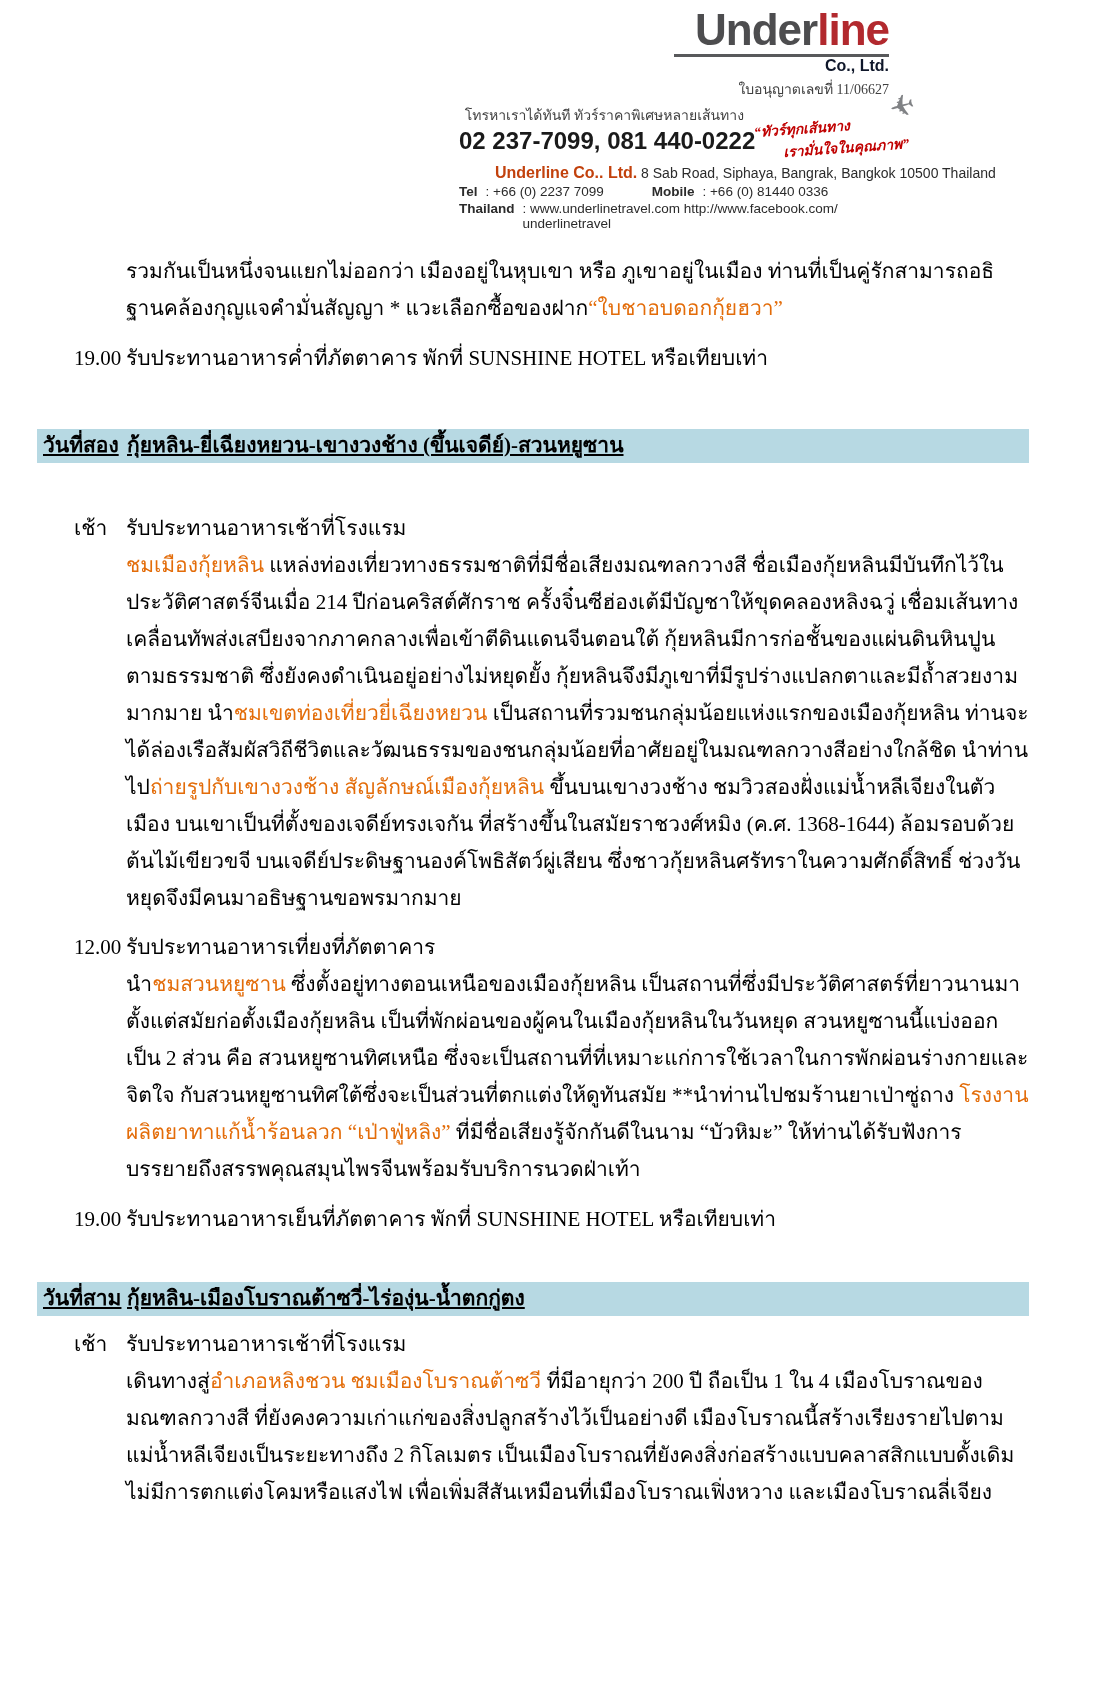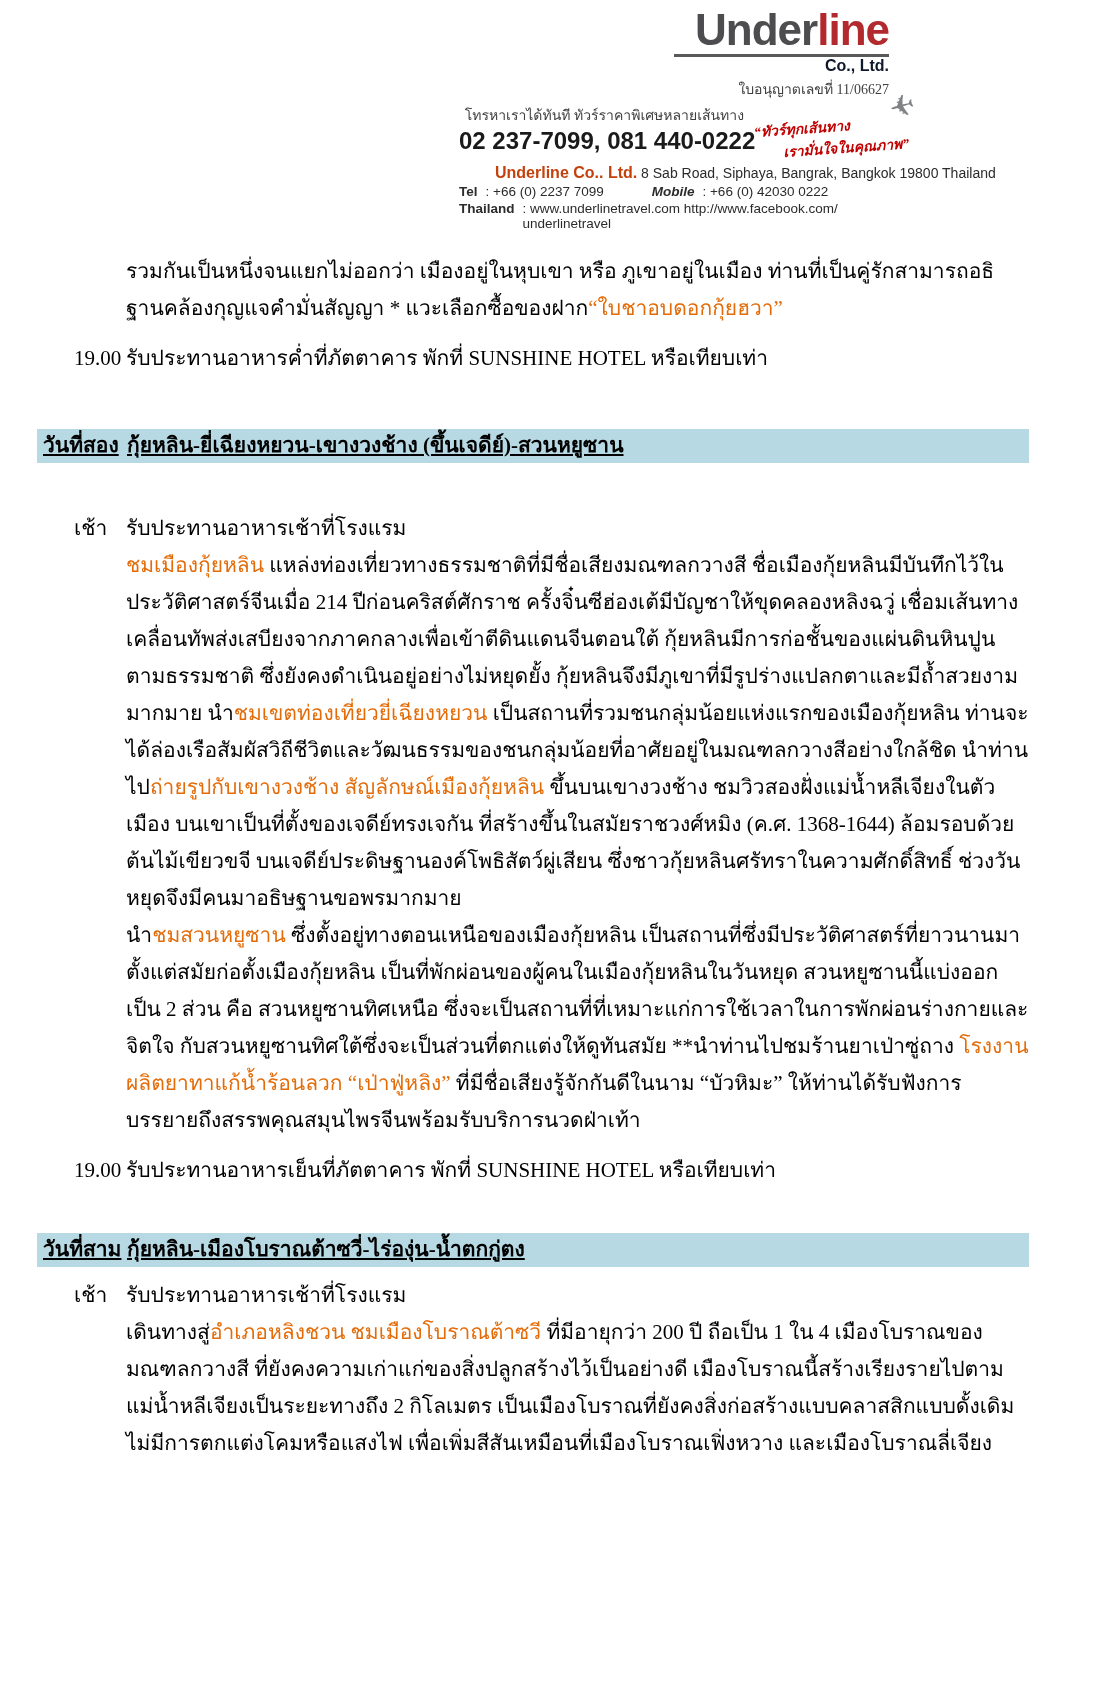--- a/index.html
+++ b/index.html
@@ -89,21 +89,21 @@
     font-style: normal;
     transform: scaleX(-1) rotate(12deg);
     display: inline-block;
     font-family: "DejaVu Sans", sans-serif;
   }
   .addr-row { margin-top: 4px; font-size: 14px; color: #2b2b2b; white-space: nowrap; }
   .co-name { font-size: 16px; font-weight: bold; color: #c2410c; margin-left: 36px; }
   .tel-row { margin-top: 2px; font-size: 13.5px; color: #2b2b2b; display: flex; }
   .tel-row .lbl { font-weight: bold; }
   .tel-row .val { margin-left: 8px; }
-  .tel-row .mobile-group { margin-left: 48px; font-style: italic; }
+  .tel-row .mobile-group { margin-left: 48px; }
   .web-row { margin-top: 2px; font-size: 13.5px; color: #2b2b2b; display: flex; }
   .web-row .lbl { font-weight: bold; }
   .web-row .val { margin-left: 8px; }
 
   
   .content {
     padding-left: 37px;
     padding-right: 88px;
     font-size: 21px;
     line-height: 37px;
@@ -157,26 +157,26 @@
       <div class="promo-left">
         <div class="promo-line">โทรหาเราได้ทันที ทัวร์ราคาพิเศษหลายเส้นทาง</div>
         <div class="phones">02 237-7099, 081 440-0222</div>
       </div>
       <div class="slogan">
         <span class="plane">✈</span>
         <div>“ทัวร์ทุกเส้นทาง</div>
         <div class="line2">เรามั่นใจในคุณภาพ”</div>
       </div>
     </div>
-    <div class="addr-row"><span class="co-name">Underline Co.. Ltd.</span><span> 8 Sab Road, Siphaya, Bangrak, Bangkok 19800 Thailand</span></div>
+    <div class="addr-row"><span class="co-name">Underline Co.. Ltd.</span><span> 8 Sab Road, Siphaya, Bangrak, Bangkok 10500 Thailand</span></div>
     <div class="tel-row">
       <span class="lbl">Tel</span>
       <span class="val">: +66 (0) 2237 7099</span>
       <span class="lbl mobile-group">Mobile</span>
-      <span class="val">: +66 (0) 42030 0222</span>
+      <span class="val">: +66 (0) 81440 0336</span>
     </div>
     <div class="web-row">
       <span class="lbl">Thailand</span>
       <span class="val">: www.underlinetravel.com  http://www.facebook.com/ underlinetravel</span>
     </div>
   </div>
 
   <div class="content">
 
     <p class="para intro-para"><span>รวมกันเป็นหนึ่งจนแยกไม่ออกว่า เมืองอยู่ในหุบเขา หรือ ภูเขาอยู่ในเมือง ท่านที่เป็นคู่รักสามารถอธิฐานคล้องกุญแจคำมั่นสัญญา * แวะเลือกซื้อของฝาก</span><span class="hl">“ใบชาอบดอกกุ้ยฮวา”</span></p>
@@ -190,20 +190,24 @@
       <span class="day-label">วันที่สอง</span>
       <span class="day-title">กุ้ยหลิน-ยี่เฉียงหยวน-เขางวงช้าง (ขึ้นเจดีย์)-สวนหยูซาน</span>
     </div>
 
     <div class="sched-row row-bf2">
       <span class="time-col">เช้า</span>
       <span class="row-text">รับประทานอาหารเช้าที่โรงแรม</span>
     </div>
     <p class="para"><span class="hl">ชมเมืองกุ้ยหลิน</span><span> แหล่งท่องเที่ยวทางธรรมชาติที่มีชื่อเสียงมณฑลกวางสี ชื่อเมืองกุ้ยหลินมีบันทึกไว้ในประวัติศาสตร์จีนเมื่อ 214 ปีก่อนคริสต์ศักราช ครั้งจิ๋นซีฮ่องเต้มีบัญชาให้ขุดคลองหลิงฉวู่ เชื่อมเส้นทางเคลื่อนทัพส่งเสบียงจากภาคกลางเพื่อเข้าตีดินแดนจีนตอนใต้ กุ้ยหลินมีการก่อชั้นของแผ่นดินหินปูนตามธรรมชาติ ซึ่งยังคงดำเนินอยู่อย่างไม่หยุดยั้ง กุ้ยหลินจึงมีภูเขาที่มีรูปร่างแปลกตาและมีถ้ำสวยงามมากมาย นำ</span><span class="hl">ชมเขตท่องเที่ยวยี่เฉียงหยวน</span><span> เป็นสถานที่รวมชนกลุ่มน้อยแห่งแรกของเมืองกุ้ยหลิน ท่านจะได้ล่องเรือสัมผัสวิถีชีวิตและวัฒนธรรมของชนกลุ่มน้อยที่อาศัยอยู่ในมณฑลกวางสีอย่างใกล้ชิด นำท่านไป</span><span class="hl">ถ่ายรูปกับเขางวงช้าง สัญลักษณ์เมืองกุ้ยหลิน</span><span> ขึ้นบนเขางวงช้าง ชมวิวสองฝั่งแม่น้ำหลีเจียงในตัวเมือง บนเขาเป็นที่ตั้งของเจดีย์ทรงเจกัน ที่สร้างขึ้นในสมัยราชวงศ์หมิง (ค.ศ. 1368-1644) ล้อมรอบด้วยต้นไม้เขียวขจี บนเจดีย์ประดิษฐานองค์โพธิสัตว์ผู่เสียน ซึ่งชาวกุ้ยหลินศรัทราในความศักดิ์สิทธิ์ ช่วงวันหยุดจึงมีคนมาอธิษฐานขอพรมากมาย</span></p>
 
+    <div class="sched-row row-lunch2">
+      <span class="time-col">12.00</span>
+      <span class="row-text">รับประทานอาหารเที่ยงที่ภัตตาคาร</span>
+    </div>
     <p class="para"><span>นำ</span><span class="hl">ชมสวนหยูซาน</span><span> ซึ่งตั้งอยู่ทางตอนเหนือของเมืองกุ้ยหลิน เป็นสถานที่ซึ่งมีประวัติศาสตร์ที่ยาวนานมาตั้งแต่สมัยก่อตั้งเมืองกุ้ยหลิน เป็นที่พักผ่อนของผู้คนในเมืองกุ้ยหลินในวันหยุด สวนหยูซานนี้แบ่งออกเป็น 2 ส่วน คือ สวนหยูซานทิศเหนือ ซึ่งจะเป็นสถานที่ที่เหมาะแก่การใช้เวลาในการพักผ่อนร่างกายและจิตใจ กับสวนหยูซานทิศใต้ซึ่งจะเป็นส่วนที่ตกแต่งให้ดูทันสมัย **นำท่านไปชมร้านยาเป่าซู่ถาง </span><span class="hl">โรงงานผลิตยาทาแก้น้ำร้อนลวก “เป่าฟู่หลิง”</span><span> ที่มีชื่อเสียงรู้จักกันดีในนาม “บัวหิมะ” ให้ท่านได้รับฟังการบรรยายถึงสรรพคุณสมุนไพรจีนพร้อมรับบริการนวดฝ่าเท้า</span></p>
 
     <div class="sched-row row-dinner2">
       <span class="time-col">19.00</span>
       <span class="row-text">รับประทานอาหารเย็นที่ภัตตาคาร พักที่ SUNSHINE HOTEL หรือเทียบเท่า</span>
     </div>
 
     <div class="daybar daybar-3">
       <span class="day-label">วันที่สาม</span>
       <span class="day-title">กุ้ยหลิน-เมืองโบราณต้าซวี่-ไร่องุ่น-น้ำตกกู่ตง</span>

